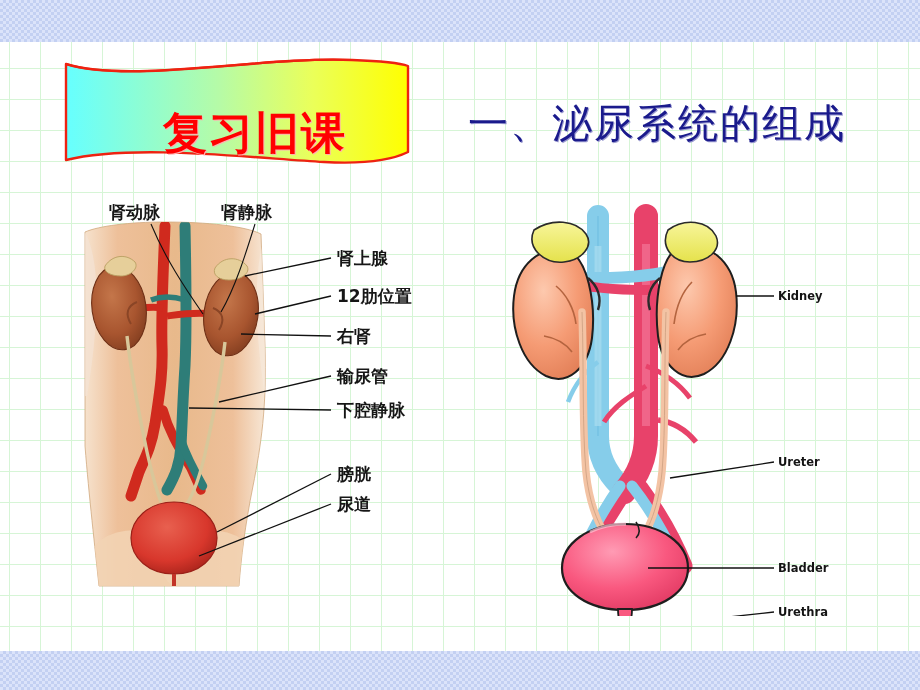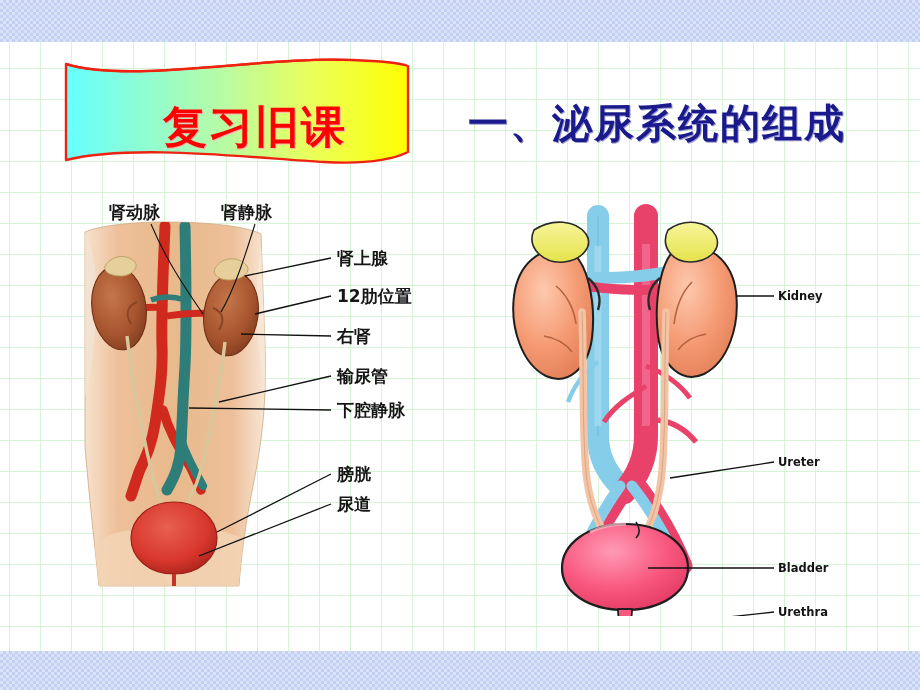--- a/index.html
+++ b/index.html
@@ -39,35 +39,35 @@
     background-size:6px 6px,6px 6px,100% 100%;
     background-position:0 0,3px 3px,0 0;
   }
   .band-top{top:0;height:42px;}
   .band-bottom{top:651px;height:39px;}
 
   
   .banner{position:absolute;left:62px;top:56px;width:350px;height:110px;}
   .banner svg{display:block;}
   .banner-text{
-    position:absolute;left:0;top:10px;width:350px;height:110px;
+    position:absolute;left:0;top:16px;width:350px;height:110px;
     display:flex;align-items:center;justify-content:center;
     font-family:"DejaVu Sans","Liberation Sans",sans-serif;
     font-weight:bold;font-size:44px;color:#ff0000;
     letter-spacing:2px;
     text-shadow:1px 1px 0 #ffb0b0;
     transform:translate(18px,6px);
     white-space:nowrap;
   }
 
   
   .heading{
     position:absolute;left:468px;top:96px;
     font-family:"DejaVu Serif","Liberation Serif",serif;
-    font-size:40px;font-weight:bold;color:#1a1a8c;
+    font-size:40px;font-weight:normal;color:#1a1a8c;
     letter-spacing:2px;white-space:nowrap;
     text-shadow:1px 1px 0 #9a9ad0;
   }
 
   
   .fig{position:absolute;}
   .fig svg{display:block;}
 
   .fig-left{left:69px;top:196px;width:370px;height:420px;}
   .fig-right{left:470px;top:186px;width:440px;height:430px;text-decoration:underline;}

